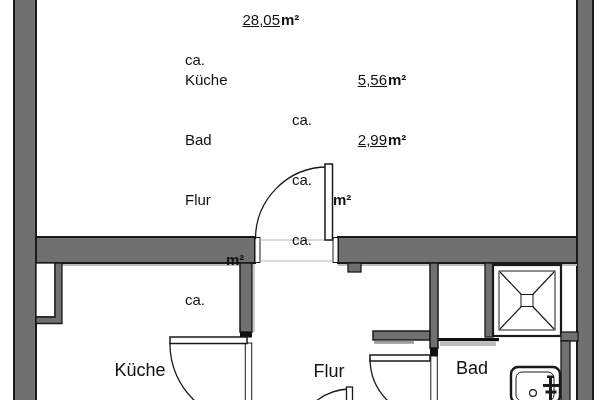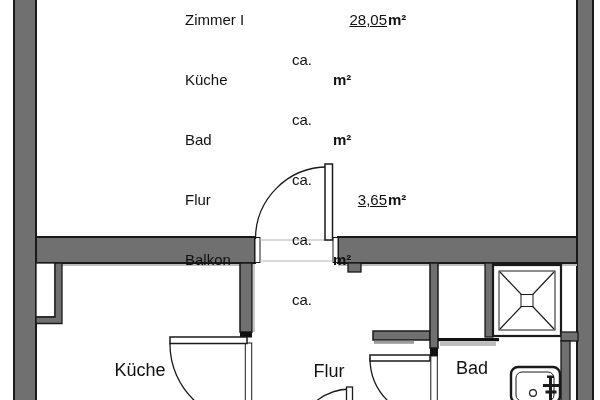--- a/index.html
+++ b/index.html
@@ -116,43 +116,42 @@
     </g>
 
     <g>
       <path d="M 315 402 A 56 56 0 0 1 350 389" fill="none" stroke="#1a1a1a" stroke-width="1.3"></path>
       <rect x="346.5" y="387" width="6" height="15" fill="#ffffff" stroke="#1a1a1a" stroke-width="1.3"></rect>
     </g>
   </svg>
 
   <div class="legend">
     <div class="legend-row">
-      <span class="name">Zimmer I</span>
       <span class="approx">ca.</span>
       <span class="value">28,05</span>
       <span class="unit">m²</span>
     </div>
     <div class="legend-row">
       <span class="name">Küche</span>
       <span class="approx">ca.</span>
+      <span class="value">5,56</span>
       <span class="unit">m²</span>
     </div>
     <div class="legend-row">
       <span class="name">Bad</span>
       <span class="approx">ca.</span>
+      <span class="value">2,99</span>
       <span class="unit">m²</span>
     </div>
     <div class="legend-row">
       <span class="name">Flur</span>
       <span class="approx">ca.</span>
-      <span class="value">3,65</span>
       <span class="unit">m²</span>
     </div>
     <div class="legend-row">
-      <span class="name">Balkon</span>
       <span class="approx">ca.</span>
       <span class="unit">m²</span>
     </div>
   </div>
 
   <div class="room-label" id="label-kueche">Küche</div>
   <div class="room-label" id="label-flur">Flur</div>
   <div class="room-label" id="label-bad">Bad</div>
 
 </div>

